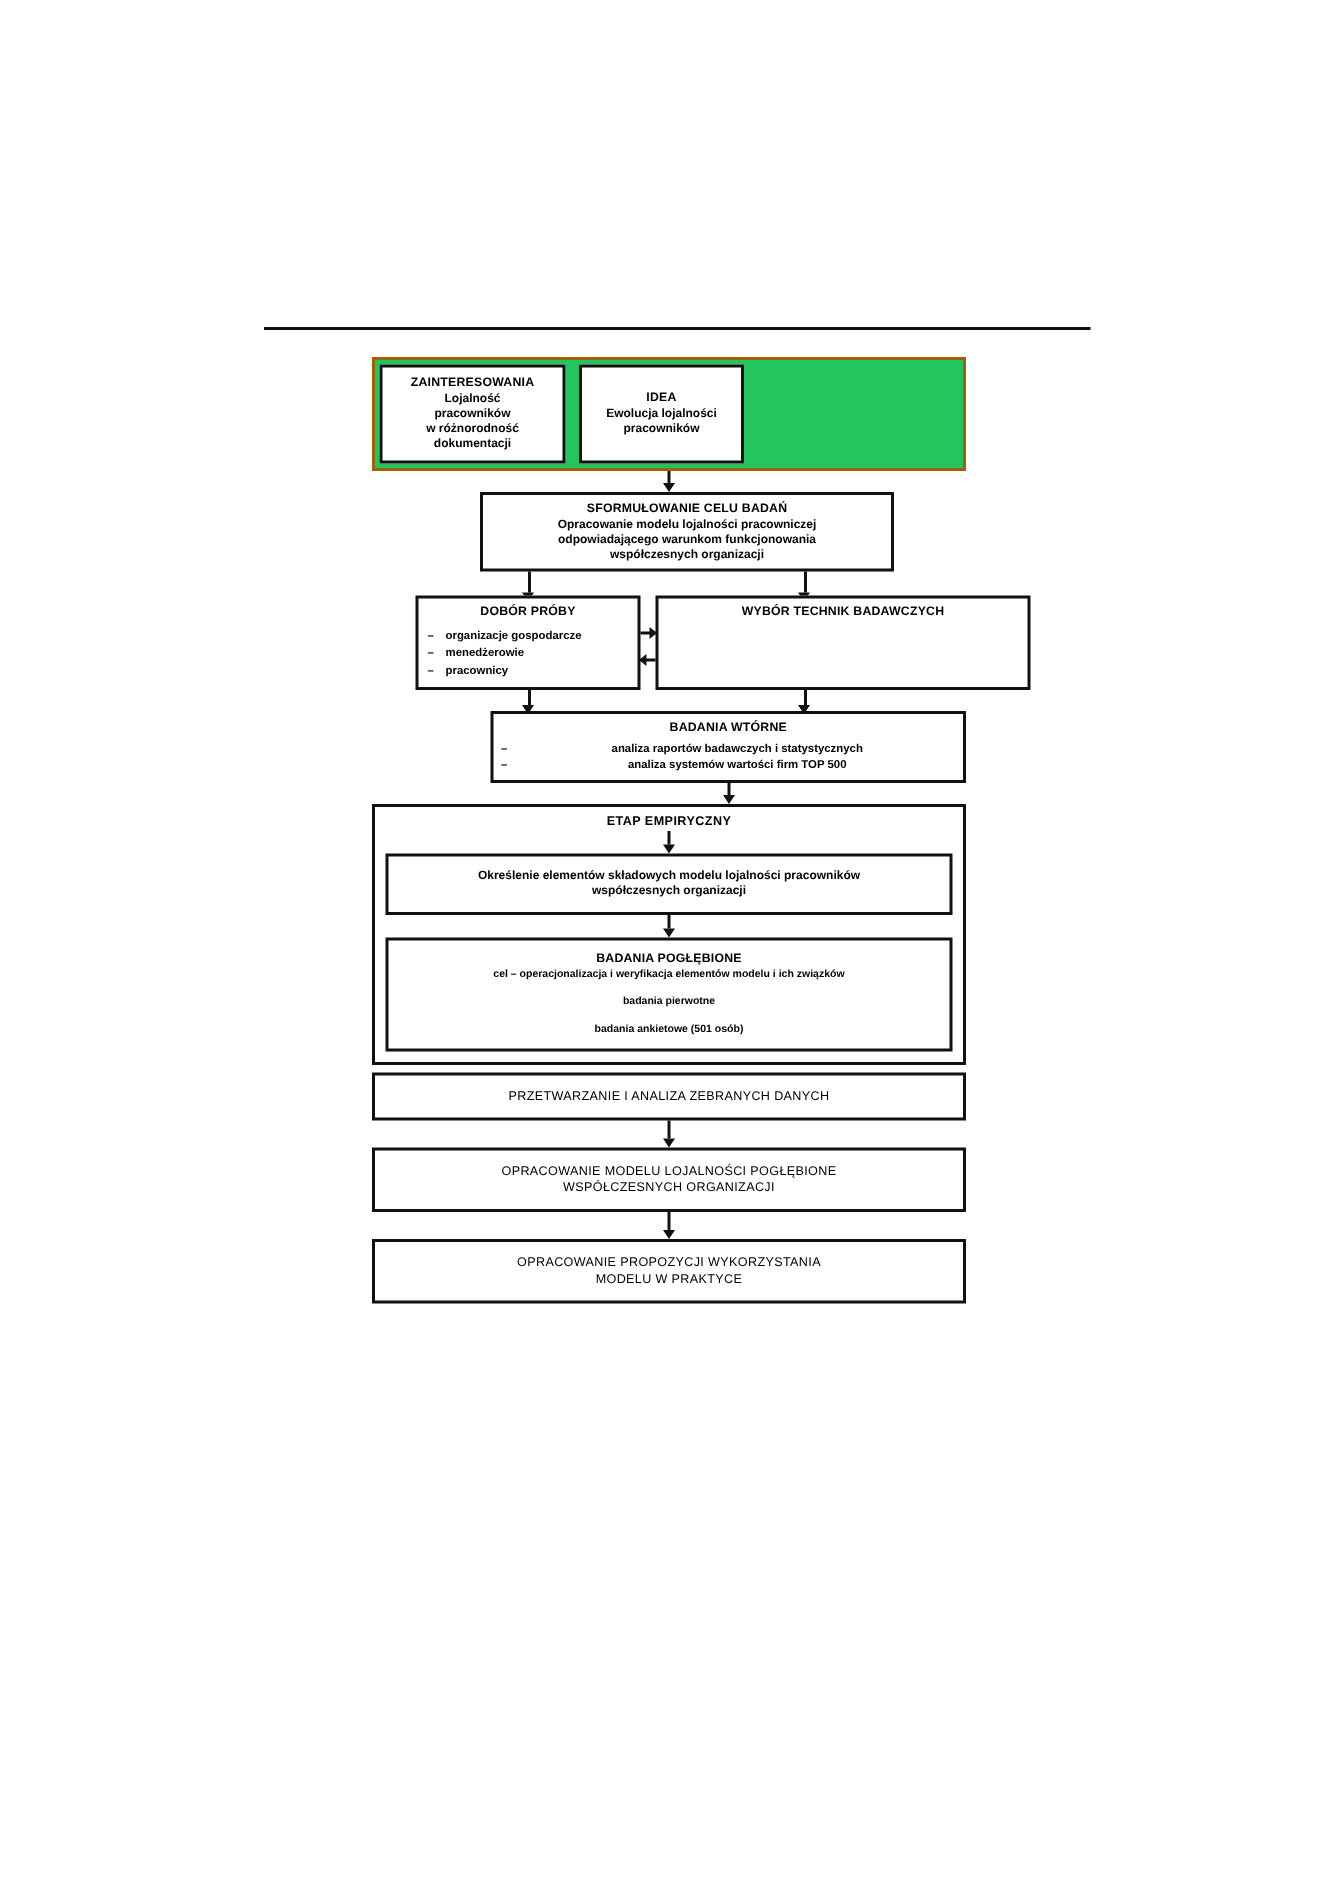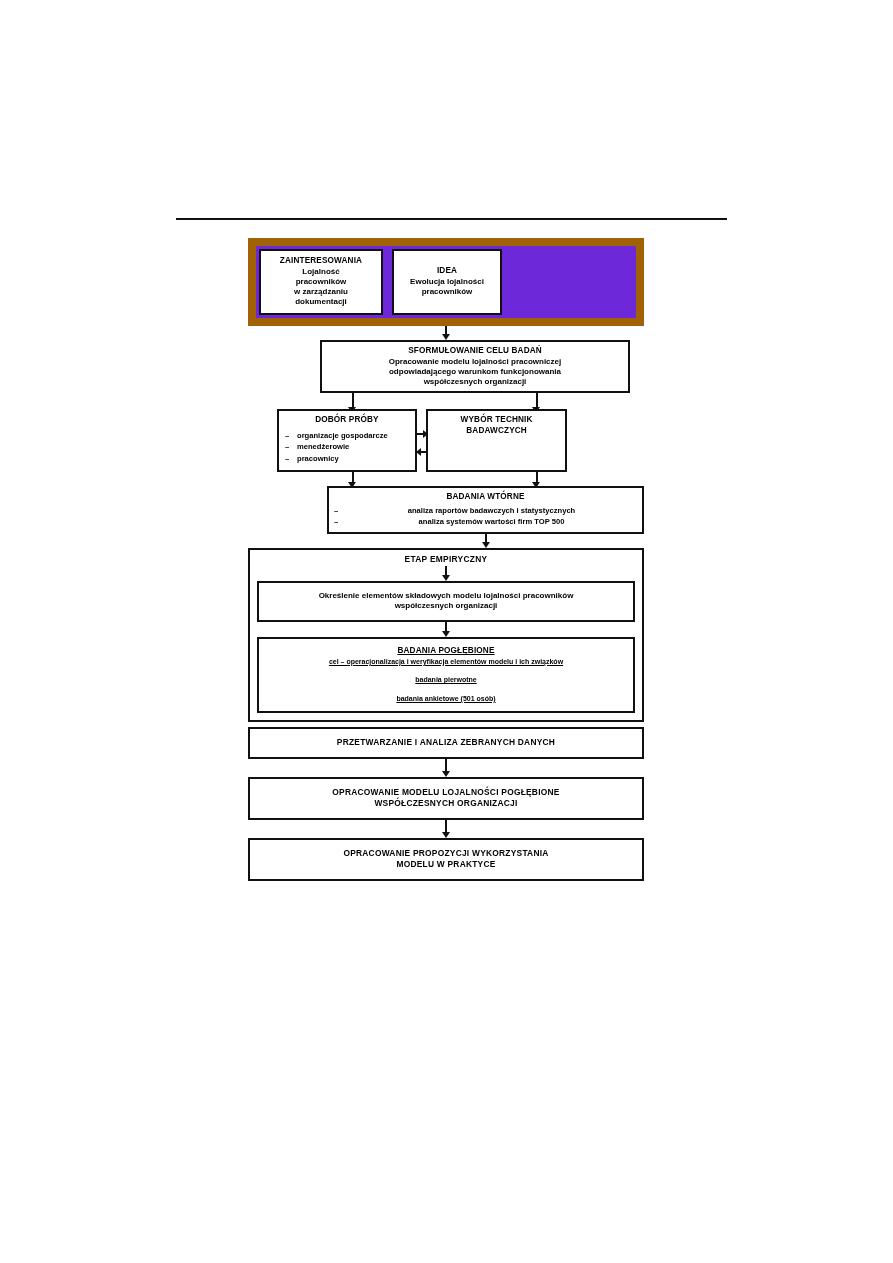--- a/index.html
+++ b/index.html
@@ -36,22 +36,22 @@
 
   
   .box {
     border: 2px solid #111;
     background: #fff;
     box-sizing: border-box;
     padding: 4px 5px;
     text-align: center;
   }
   .box-outer {
-    border: 8px solid #a16207;
-    background: #6d28d9;
+    border: 2px solid #a16207;
+    background: #22c55e;
     box-sizing: border-box;
     padding: 3px;
   }
 
   .t-head {
     font-weight: bold;
     font-size: 8.2px;
     line-height: 10.5px;
     letter-spacing: .15px;
   }
@@ -59,21 +59,21 @@
     font-weight: bold;
     font-size: 8px;
     line-height: 10.2px;
   }
   .t-small {
     font-weight: bold;
     font-size: 7px;
     line-height: 9.4px;
   }
   .t-caps {
-    font-weight: bold;
+    font-weight: normal;
     font-size: 8.4px;
     line-height: 11px;
     letter-spacing: .25px;
   }
 
   
   .row1 {
     display: flex;
     gap: 9px;
     align-items: stretch;
@@ -205,57 +205,57 @@
 
 <div class="diagram">
 
   <div class="box-outer">
     <div class="row1">
 
       <div class="box b1">
         <div class="t-head">ZAINTERESOWANIA</div>
         <div class="t-body">Lojalność</div>
         <div class="t-body">pracowników</div>
-        <div class="t-body">w zarządzaniu</div>
+        <div class="t-body">w różnorodność</div>
         <div class="t-body">dokumentacji</div>
       </div>
 
       <div class="box b2">
         <div style="height:10px"></div>
         <div class="t-head">IDEA</div>
         <div class="t-body">Ewolucja lojalności</div>
         <div class="t-body">pracowników</div>
       </div>
 
 
     </div>
   </div>
 
   <div class="arrow-v gap14">
     <span class="shaft" style="height:8px"></span>
     <span class="head"></span>
   </div>
 
-  <div style="margin-left:72px; width:310px;">
+  <div style="margin-left:72px; width:276px;">
     <div class="box">
       <div class="t-head">SFORMUŁOWANIE CELU BADAŃ</div>
       <div class="t-body">Opracowanie modelu lojalności pracowniczej</div>
       <div class="t-body">odpowiadającego warunkom funkcjonowania</div>
       <div class="t-body">współczesnych organizacji</div>
     </div>
   </div>
 
   <div class="split">
     <span class="stem" style="left:104px; top:0; height:14px;"></span>
     <span class="head" style="position:absolute; left:100px; top:14px; width:0;height:0;border-left:4px solid transparent;border-right:4px solid transparent;border-top:6px solid #111;"></span>
     <span class="stem" style="left:288px; top:0; height:14px;"></span>
     <span class="head" style="position:absolute; left:284px; top:14px; width:0;height:0;border-left:4px solid transparent;border-right:4px solid transparent;border-top:6px solid #111;"></span>
   </div>
 
-  <div class="row3" style="margin-left:29px; width:290px;">
+  <div class="row3" style="margin-left:29px; width:410px;">
 
     <div class="col-l">
       <div class="box">
         <div class="title t-head">DOBÓR PRÓBY</div>
         <ul class="dash">
           <li>organizacje gospodarcze</li>
           <li>menedżerowie</li>
           <li>pracownicy</li>
         </ul>
       </div>
@@ -307,21 +307,21 @@
     <div class="inner" style="padding:8px 6px 9px;">
       <div class="t-body centered-line">Określenie elementów składowych modelu lojalności pracowników</div>
       <div class="t-body centered-line">współczesnych organizacji</div>
     </div>
 
     <div class="arrow-v" style="height:15px;">
       <span class="shaft" style="height:9px"></span>
       <span class="head"></span>
     </div>
 
-    <div class="inner" style="padding:7px 6px 8px;text-decoration:underline;">
+    <div class="inner" style="padding:7px 6px 8px;">
       <div class="t-head centered-line">BADANIA POGŁĘBIONE</div>
       <div class="t-small centered-line">cel – operacjonalizacja i weryfikacja elementów modelu i ich związków</div>
       <div class="t-small centered-line" style="margin-top:9px;">badania pierwotne</div>
       <div class="t-small centered-line" style="margin-top:9px;">badania ankietowe (501 osób)</div>
     </div>
   </div>
 
   <div style="height:5px"></div>
   <div class="box" style="padding:8px 5px 9px;">
     <div class="t-caps">PRZETWARZANIE I ANALIZA ZEBRANYCH DANYCH</div>

